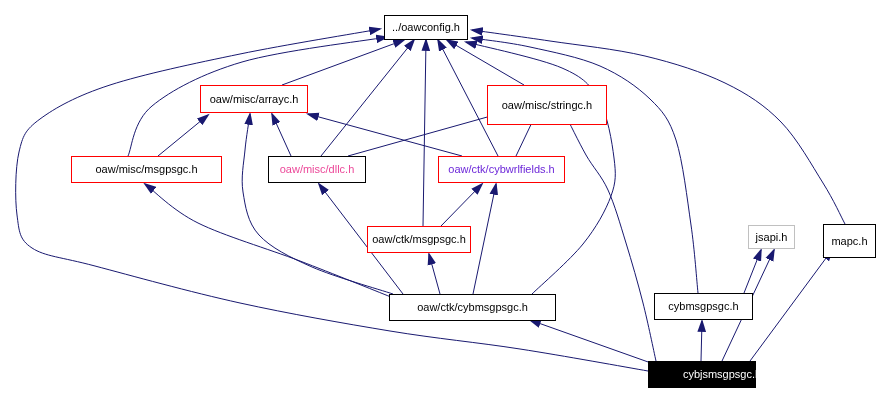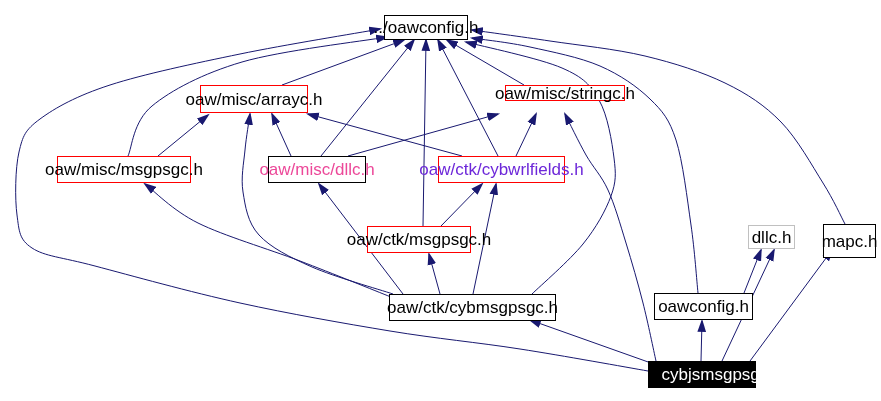--- a/index.html
+++ b/index.html
@@ -22,21 +22,21 @@
     width: 881px;
     height: 401px;
   }
   .node {
     position: absolute;
     box-sizing: border-box;
     display: flex;
     align-items: center;
     justify-content: center;
     white-space: nowrap;
-    font-size: 17px;
+    font-size: 11px;
     line-height: 1;
     background: #ffffff;
     color: #000000;
     border: 1px solid #000000;
     cursor: pointer;
   }
   .edge {
     fill: none;
     stroke-width: 1;
   }
@@ -77,24 +77,24 @@
         <path class="edge" d="M651,363 L530,320" stroke="#191970" marker-end="url(#arrowhead)"></path>
         <path class="edge" d="M744,293 L761,250" stroke="#191970" marker-end="url(#arrowhead)"></path>
         <path class="edge" d="M722,361 L774,250" stroke="#191970" marker-end="url(#arrowhead)"></path>
         <path class="edge" d="M750,361 L832,250" stroke="#191970" marker-end="url(#arrowhead)"></path>
         <path class="edge" d="M701,361 L702,321" stroke="#191970" marker-end="url(#arrowhead)"></path>
       </g>
   </svg>
   <div id="node-layer">
       <div class="node" style="left: 384px; top: 15px; width: 84px; height: 25px; border-color: rgb(0, 0, 0); background: rgb(255, 255, 255); color: rgb(0, 0, 0);">../oawconfig.h</div>
       <div class="node" style="left: 200px; top: 85px; width: 108px; height: 28px; border-color: rgb(255, 0, 0); background: rgb(255, 255, 255); color: rgb(0, 0, 0);">oaw/misc/arrayc.h</div>
-      <div class="node" style="left: 487px; top: 85px; width: 120px; height: 16px; border-color: rgb(255, 0, 0); background: rgb(255, 255, 255); color: rgb(0, 0, 0); margin-left: 18px;">oaw/misc/stringc.h</div>
-      <div class="node" style="left: 57px; top: 156px; width: 134px; height: 27px; border-color: rgb(255, 0, 0); background: rgb(255, 255, 255); color: rgb(0, 0, 0);">oaw/misc/msgpsgc.h</div>
+      <div class="node" style="left: 487px; top: 85px; width: 120px; height: 40px; border-color: rgb(255, 0, 0); background: rgb(255, 255, 255); color: rgb(0, 0, 0);">oaw/misc/stringc.h</div>
+      <div class="node" style="left: 71px; top: 156px; width: 151px; height: 27px; border-color: rgb(255, 0, 0); background: rgb(255, 255, 255); color: rgb(0, 0, 0);">oaw/misc/msgpsgc.h</div>
       <div class="node" style="left: 268px; top: 156px; width: 98px; height: 27px; border-color: rgb(0, 0, 0); background: rgb(255, 255, 255); color: #ec4899;">oaw/misc/dllc.h</div>
       <div class="node" style="left: 438px; top: 156px; width: 127px; height: 27px; border-color: rgb(255, 0, 0); background: rgb(255, 255, 255); color: #6d28d9;">oaw/ctk/cybwrlfields.h</div>
       <div class="node" style="left: 367px; top: 226px; width: 104px; height: 27px; border-color: rgb(255, 0, 0); background: rgb(255, 255, 255); color: rgb(0, 0, 0);">oaw/ctk/msgpsgc.h</div>
-      <div class="node" style="left: 748px; top: 225px; width: 47px; height: 24px; border-color: rgb(192, 192, 192); background: rgb(255, 255, 255); color: rgb(0, 0, 0);">dllc.h</div>
+      <div class="node" style="left: 748px; top: 225px; width: 47px; height: 24px; border-color: rgb(192, 192, 192); background: rgb(255, 255, 255); color: rgb(0, 0, 0);">jsapi.h</div>
       <div class="node" style="left: 823px; top: 224px; width: 53px; height: 34px; border-color: rgb(0, 0, 0); background: rgb(255, 255, 255); color: rgb(0, 0, 0);">mapc.h</div>
       <div class="node" style="left: 389px; top: 294px; width: 167px; height: 27px; border-color: rgb(0, 0, 0); background: rgb(255, 255, 255); color: rgb(0, 0, 0);">oaw/ctk/cybmsgpsgc.h</div>
-      <div class="node" style="left: 654px; top: 293px; width: 99px; height: 27px; border-color: rgb(0, 0, 0); background: rgb(255, 255, 255); color: rgb(0, 0, 0);">oawconfig.h</div>
+      <div class="node" style="left: 654px; top: 293px; width: 99px; height: 27px; border-color: rgb(0, 0, 0); background: rgb(255, 255, 255); color: rgb(0, 0, 0);">cybmsgpsgc.h</div>
       <div class="node" style="left: 648px; top: 361px; width: 108px; height: 27px; background: rgb(0, 0, 0); color: rgb(255, 255, 255); border-color: rgb(0, 0, 0); padding-left: 40px;">cybjsmsgpsgc.h</div>
     </div>
 </div>
 
 </body></html>

